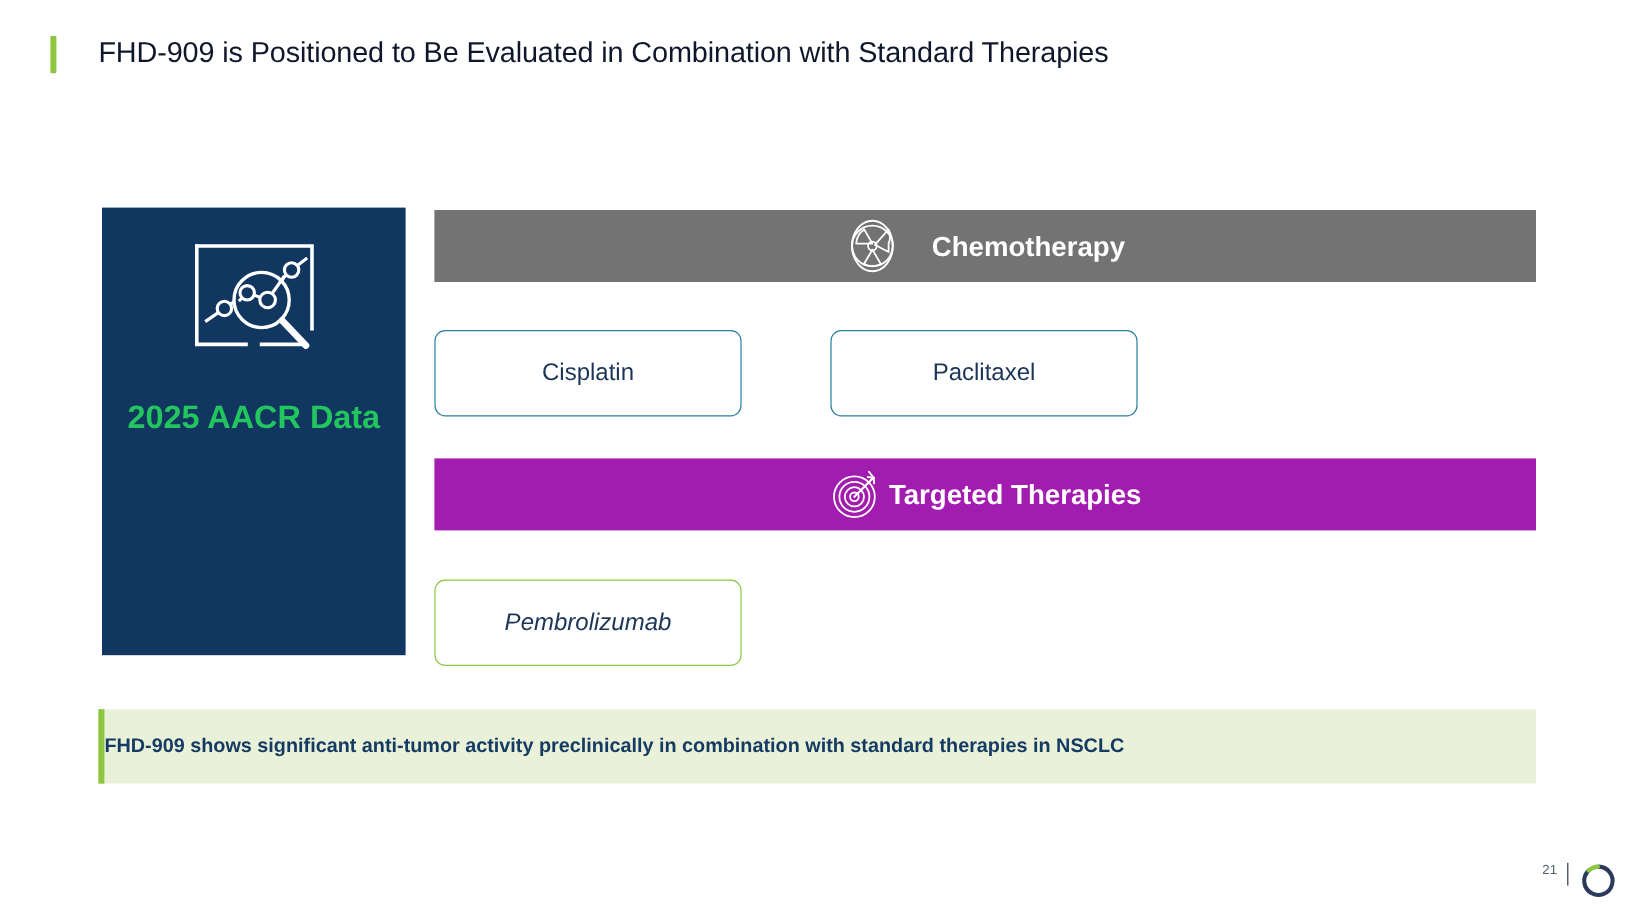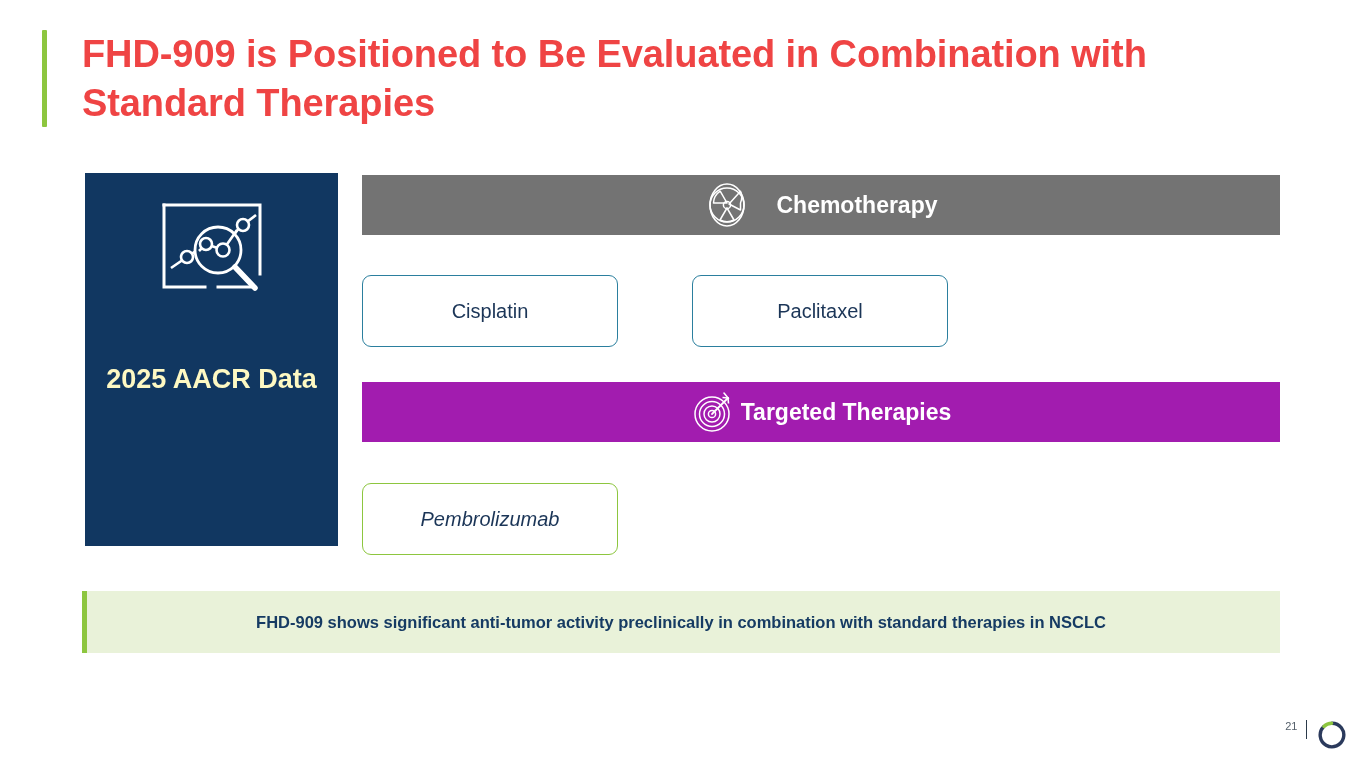--- a/index.html
+++ b/index.html
@@ -25,23 +25,23 @@
     align-items: stretch;
   }
   .title-accent {
     width: 5px;
     background: #8dc63f;
     flex: 0 0 5px;
     margin-right: 35px;
     border-radius: 1px;
   }
   .title-text {
-    color: #ef4444;
-    font-size: 38px;
-    font-weight: bold;
+    color: #0f172a;
+    font-size: 24px;
+    font-weight: normal;
     line-height: 1.28;
     letter-spacing: -0.1px;
   }
 
   
   .content {
     position: absolute;
     left: 85px;
     top: 173px;
     width: 1195px;
@@ -57,22 +57,22 @@
     height: 373px;
     background: #113761;
     display: flex;
     flex-direction: column;
     align-items: center;
   }
   .aacr-icon {
     margin-top: 29px;
   }
   .aacr-label {
-    margin-top: 56px;
-    color: #fef9c3;
+    margin-top: 24px;
+    color: #22c55e;
     font-size: 27px;
     font-weight: bold;
     line-height: 1.33;
     text-align: right;
   }
 
   
   .right-col {
     position: absolute;
     left: 277px;
@@ -153,21 +153,21 @@
     align-items: center;
   }
   .callout-accent {
     width: 5px;
     height: 62px;
     background: #8dc63f;
     flex: 0 0 5px;
   }
   .callout-text {
     flex: 1;
-    text-align: center;
+    text-align: left;
     color: #163b63;
     font-size: 16.5px;
     font-weight: bold;
     padding-right: 5px;
   }
 
   
   .footer {
     position: absolute;
     right: 18px;

